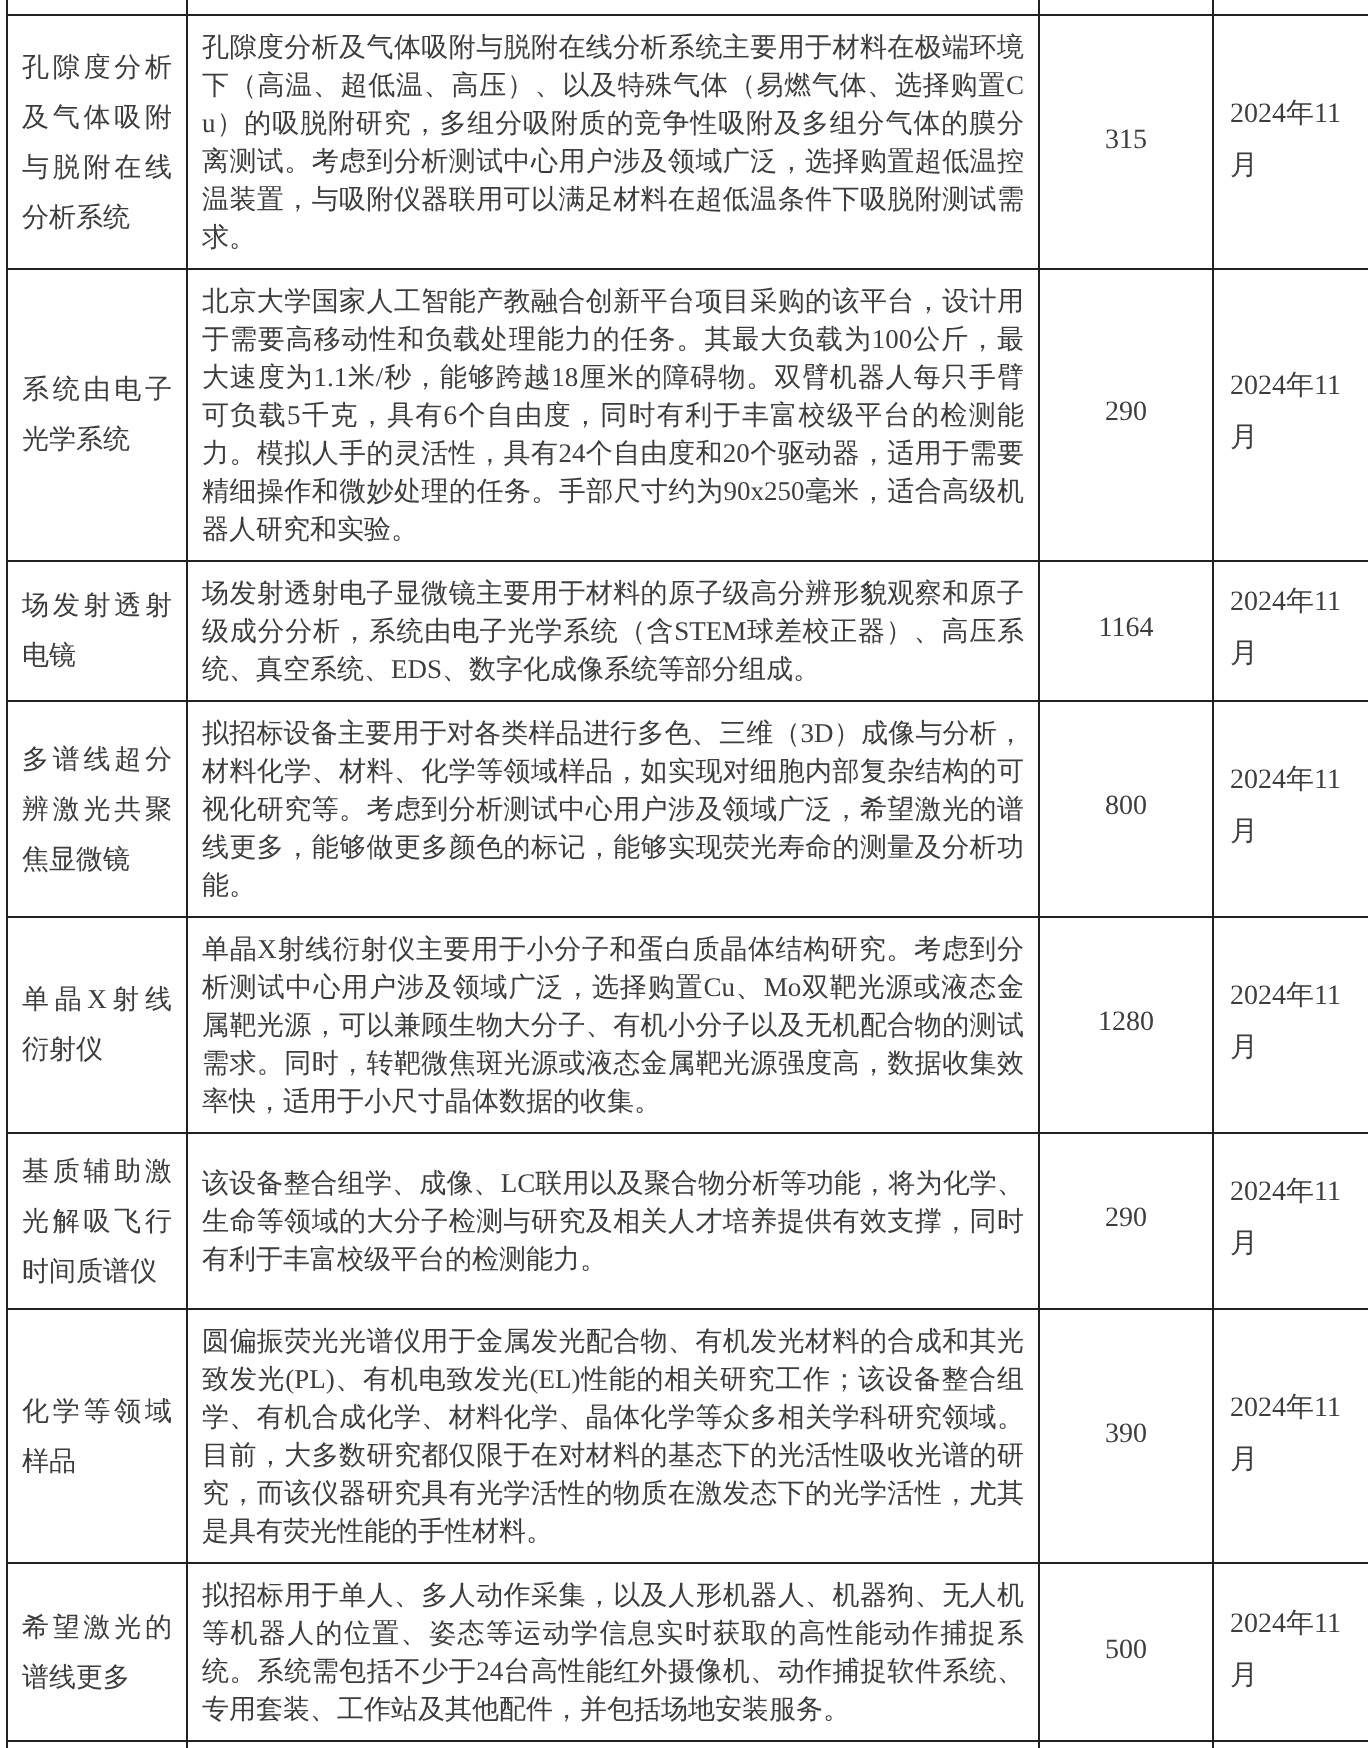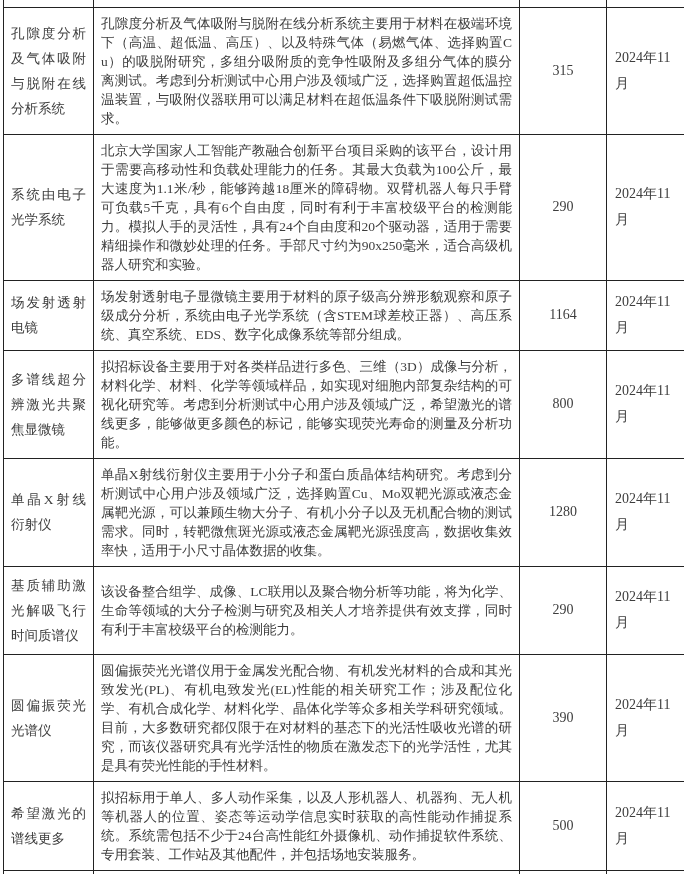--- a/index.html
+++ b/index.html
@@ -165,24 +165,24 @@
     <td class="c-amt">
       <span>290</span>
     </td>
     <td class="c-date">
       <span>2024年11月</span>
     </td>
   </tr>
 
   <tr>
     <td class="c-name">
-      <span>圆偏振荧光光谱仪</span>
-    </td>
-    <td class="c-desc">
-      <span>圆偏振荧光光谱仪用于金属发光配合物、有机发光材料的合成和其光致发光(PL)、有机电致发光(EL)性能的相关研究工作；涉及配位化学、有机合成化学、材料化学、晶体化学等众多相关学科研究领域。目前，大多数研究都仅限于在对材料的基态下的光活性吸收光谱的研究，而该仪器研究具有光学活性的物质在激发态下的光学活性，尤其是具有荧光性能的手性材料。</span>
+      <span>化学等领域样品</span>
+    </td>
+    <td class="c-desc">
+      <span>圆偏振荧光光谱仪用于金属发光配合物、有机发光材料的合成和其光致发光(PL)、有机电致发光(EL)性能的相关研究工作；该设备整合组学、有机合成化学、材料化学、晶体化学等众多相关学科研究领域。目前，大多数研究都仅限于在对材料的基态下的光活性吸收光谱的研究，而该仪器研究具有光学活性的物质在激发态下的光学活性，尤其是具有荧光性能的手性材料。</span>
     </td>
     <td class="c-amt">
       <span>390</span>
     </td>
     <td class="c-date">
       <span>2024年11月</span>
     </td>
   </tr>
 
   <tr>

